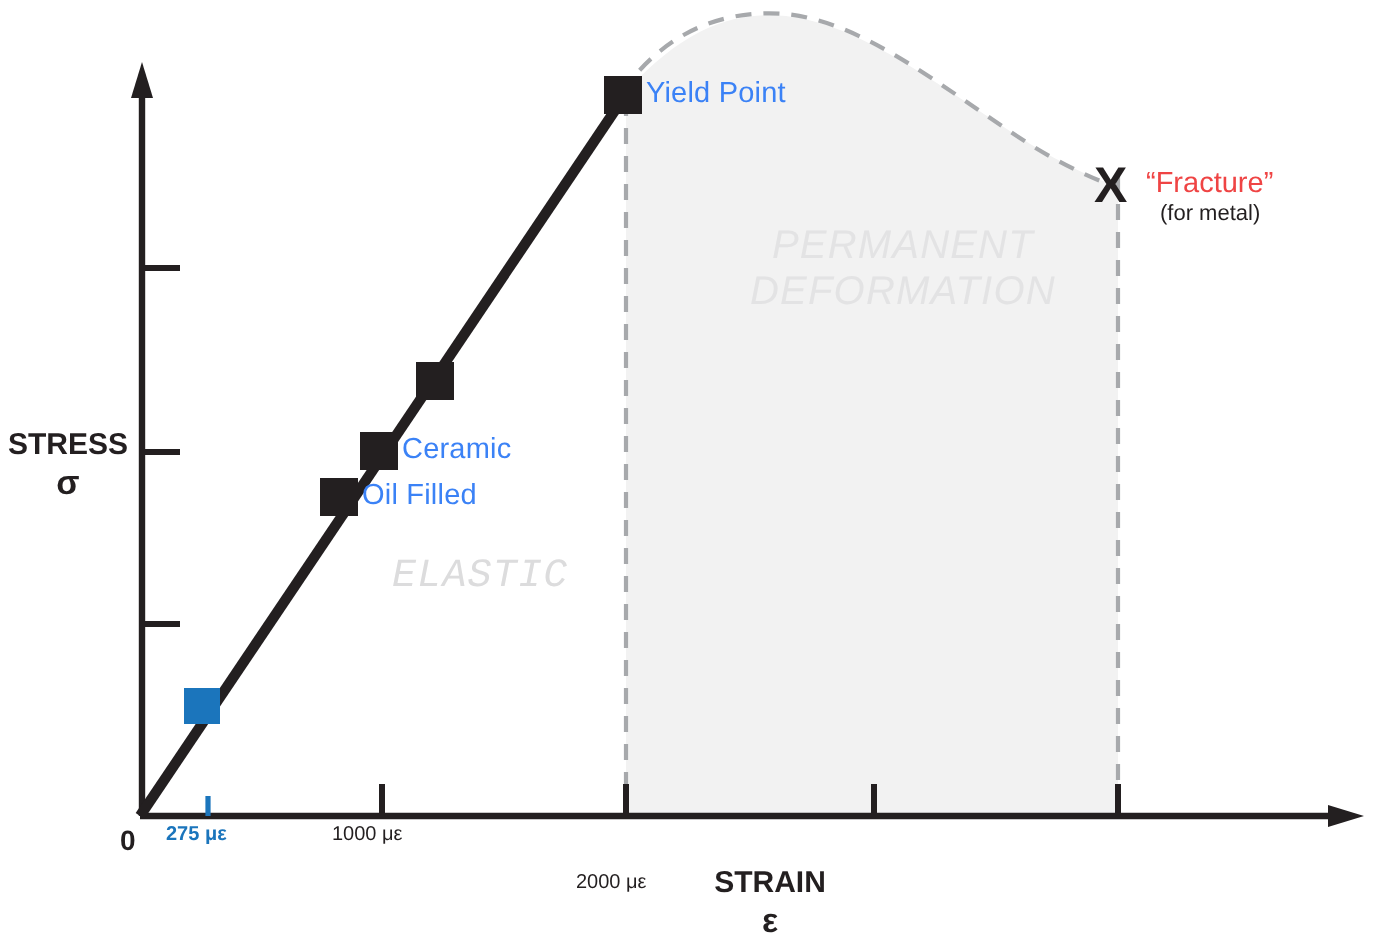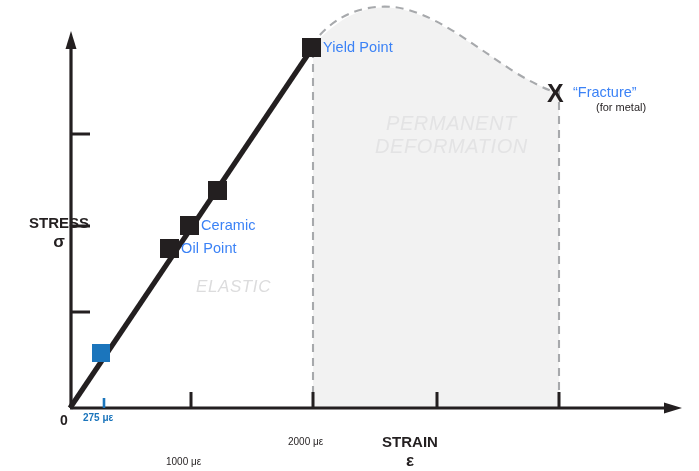--- a/index.html
+++ b/index.html
@@ -42,60 +42,59 @@
   .axis-tick-label.blue {
     color: #1b75bc;
     font-weight: bold;
   }
   .axis-title {
     font-size: 15px;
     font-weight: bold;
     color: #231f20;
     text-align: center;
     line-height: 1.12;
-    margin-left: 25px;
   }
   .axis-title .glyph {
     display: block;
     font-size: 17px;
     font-weight: bold;
   }
   .region-label {
     font-style: italic;
     font-weight: normal;
     text-align: center;
     line-height: 1.16;
     letter-spacing: 0.6px;
   }
   .region-label.permanent {
     font-size: 20px;
     color: #e3e3e4;
   }
   .region-label.elastic {
-    font-size: 17px;
+    font-size: 20px;
     color: #dcdcdd;
+    font-family: Liberation Mono, monospace;
   }
   .fracture-x {
     position: absolute;
     font-size: 25px;
     font-weight: bold;
     color: #231f20;
     font-family: "Liberation Sans", sans-serif;
     line-height: 1;
   }
   .fracture-main {
     position: absolute;
     font-size: 14.5px;
-    color: #3b82f6;
+    color: #ef4444;
   }
   .fracture-sub {
     position: absolute;
     font-size: 11px;
     color: #231f20;
-    margin-left: 16px;
   }
   .zero-label {
     font-size: 14px;
     font-weight: bold;
     color: #231f20;
   }
 </style>
 </head>
 <body>
 
@@ -130,21 +129,21 @@
     <line x1="70" y1="408" x2="313" y2="47" stroke="#231f20" stroke-width="5.2" stroke-linecap="butt"></line>
 
     <rect x="92" y="344" width="18" height="18" fill="#1b75bc"></rect>
     <rect x="160" y="239" width="19" height="19" fill="#231f20"></rect>
     <rect x="180" y="216" width="19" height="19" fill="#231f20"></rect>
     <rect x="208" y="181" width="19" height="19" fill="#231f20"></rect>
     <rect x="302" y="38" width="19" height="19" fill="#231f20"></rect>
 
   </svg>
 
-  <div class="lbl pt-label" style="left:181px; top:240px;">Oil Point</div>
+  <div class="lbl pt-label" style="left:181px; top:240px;">Oil Filled</div>
 
   <div class="lbl pt-label" style="left:201px; top:217px;">Ceramic</div>
 
 
   <div class="lbl pt-label" style="left:323px; top:39px;">Yield Point</div>
 
   <div class="fracture-x" style="left:547px; top:81px;">X</div>
 
   <div class="fracture-main" style="left:573px; top:84px;">“Fracture”</div>
 
@@ -166,17 +165,17 @@
 
   <div class="lbl axis-title" style="left:335px; top:434px; width:100px;">
     <span>STRAIN</span>
     <span class="glyph">ε</span>
   </div>
 
   <div class="lbl zero-label" style="left:60px; top:412px;">0</div>
 
   <div class="lbl axis-tick-label blue" style="left:83px; top:412px;">275 με</div>
 
-  <div class="lbl axis-tick-label" style="left:166px; top:412px;margin-top:44px;">1000 με</div>
+  <div class="lbl axis-tick-label" style="left:166px; top:412px;">1000 με</div>
 
   <div class="lbl axis-tick-label" style="left:288px; top:436px;">2000 με</div>
 
 </div>
 
 </body></html>

